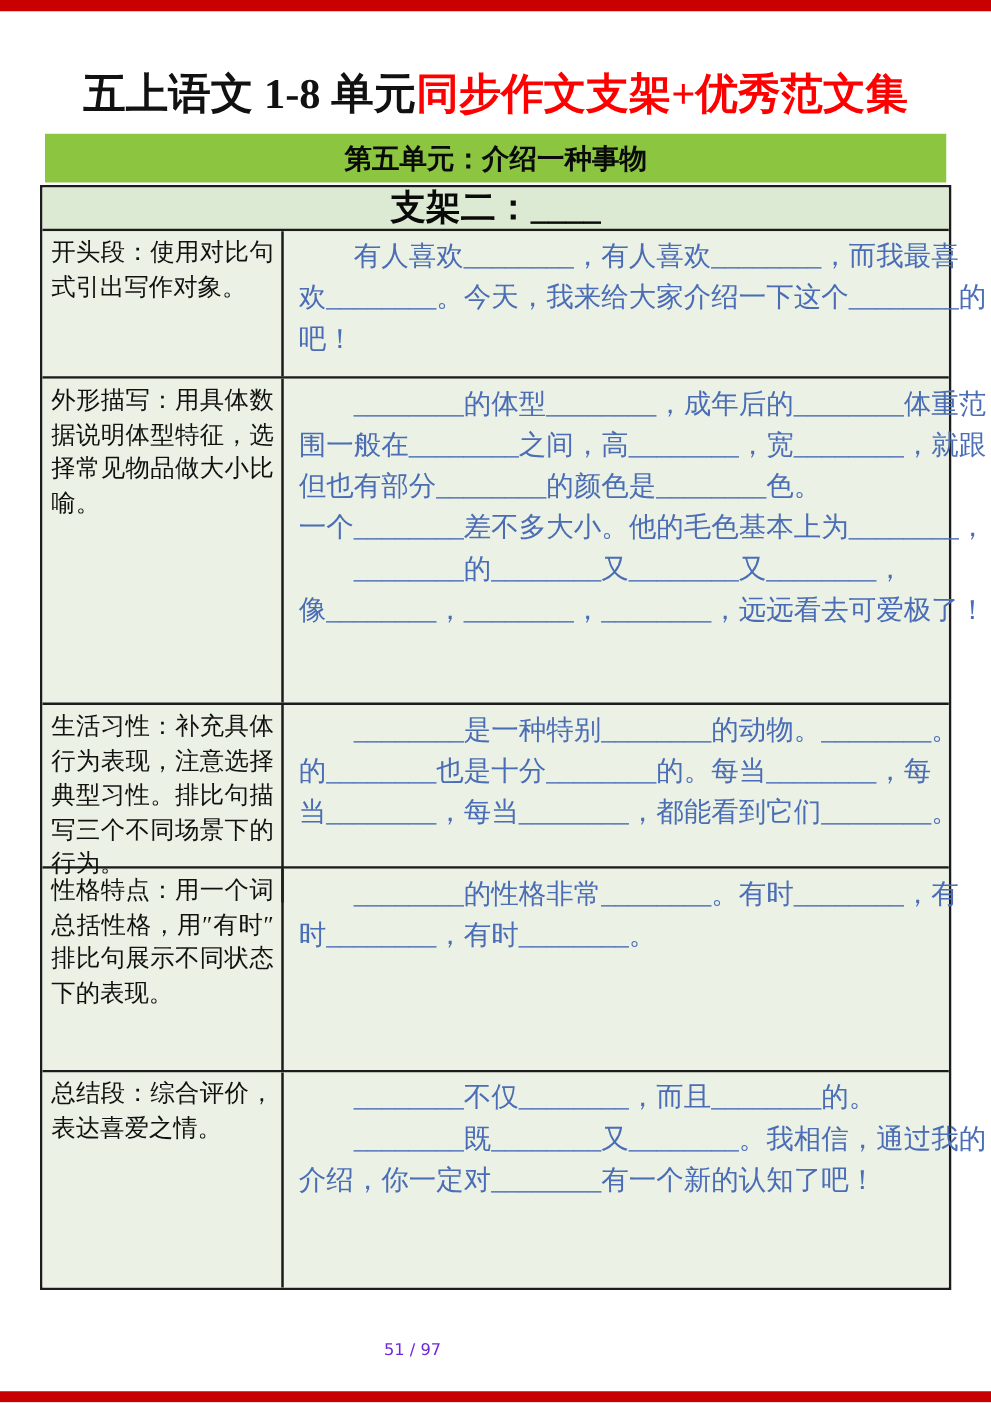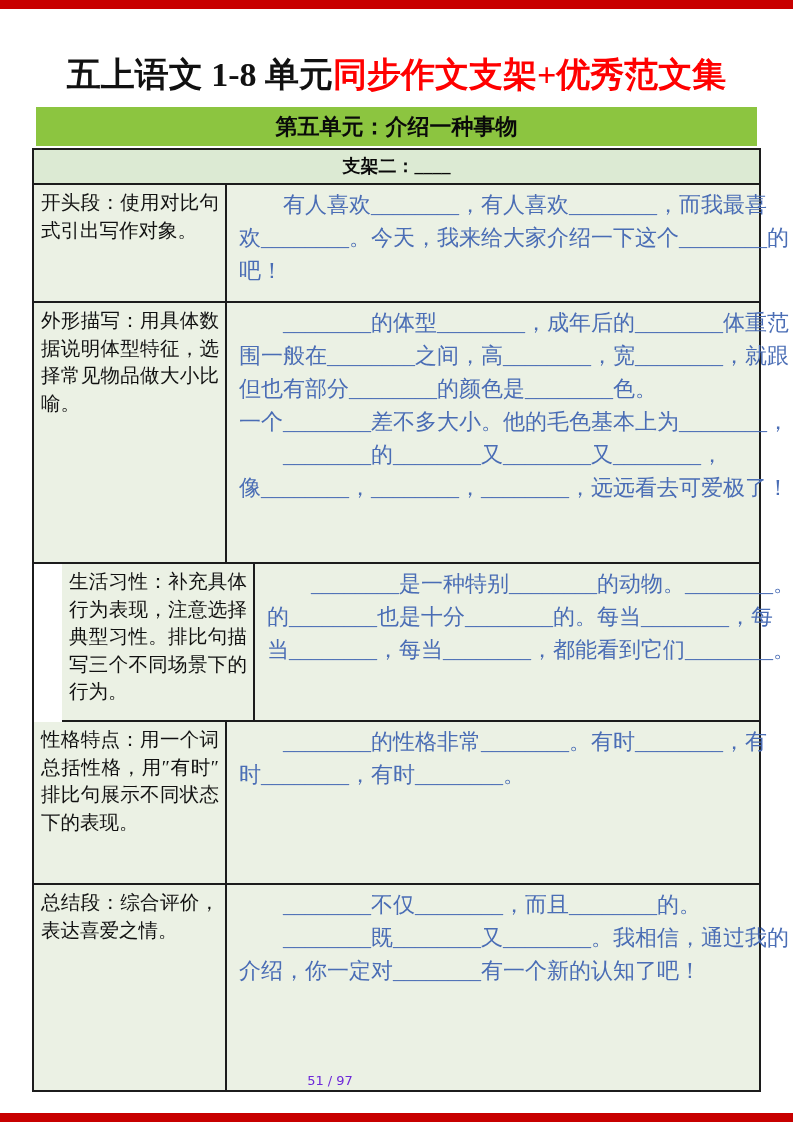--- a/index.html
+++ b/index.html
@@ -35,21 +35,21 @@
     text-align:center;font-size:22px;font-weight:bold;line-height:39px;color:#0a0a0a;
   }
   .scaffold-table{
     position:absolute;top:148px;left:32px;width:729px;
     border:2px solid var(--line);
   }
   .thead{
     height:35px;line-height:33px;
     background:var(--header-bg);
     border-bottom:2px solid var(--line);
-    text-align:center;font-size:18px;font-weight:bold;color:#0a0a0a;
+    text-align:center;font-size:28px;font-weight:bold;color:#0a0a0a;
   }
   .trow{
     display:grid;grid-template-columns:193px 1fr;
     background:var(--cell-bg);
     border-bottom:2px solid var(--line);
   }
   .trow:last-child{border-bottom:none;}
   .cell.guide{
     border-right:2px solid var(--line);
     padding:4px 6px 16px 7px;
@@ -57,23 +57,23 @@
     text-align:justify;text-justify:inter-character;
   }
   .cell.tmpl{
     padding:3px 8px 0 12px;
     font-size:22px;line-height:33px;
     color:var(--blank-blue);
   }
   .tline{white-space:pre;}
   .r0{height:118px;}
   .r1{height:261px;}
-  .r2{height:158px;margin-left:28px;}
+  .r2{height:131px;}
   .r3{height:163px;}
-  .r4{height:205px;}
+  .r4{height:172px;}
   .page-number{
     position:absolute;top:1073px;left:330px;transform:translateX(-50%);
     font-size:13px;color:#6d28d9;
     font-family:"DejaVu Sans", sans-serif;
   }
 </style>
 </head>
 <body>
 
 <div class="page">

